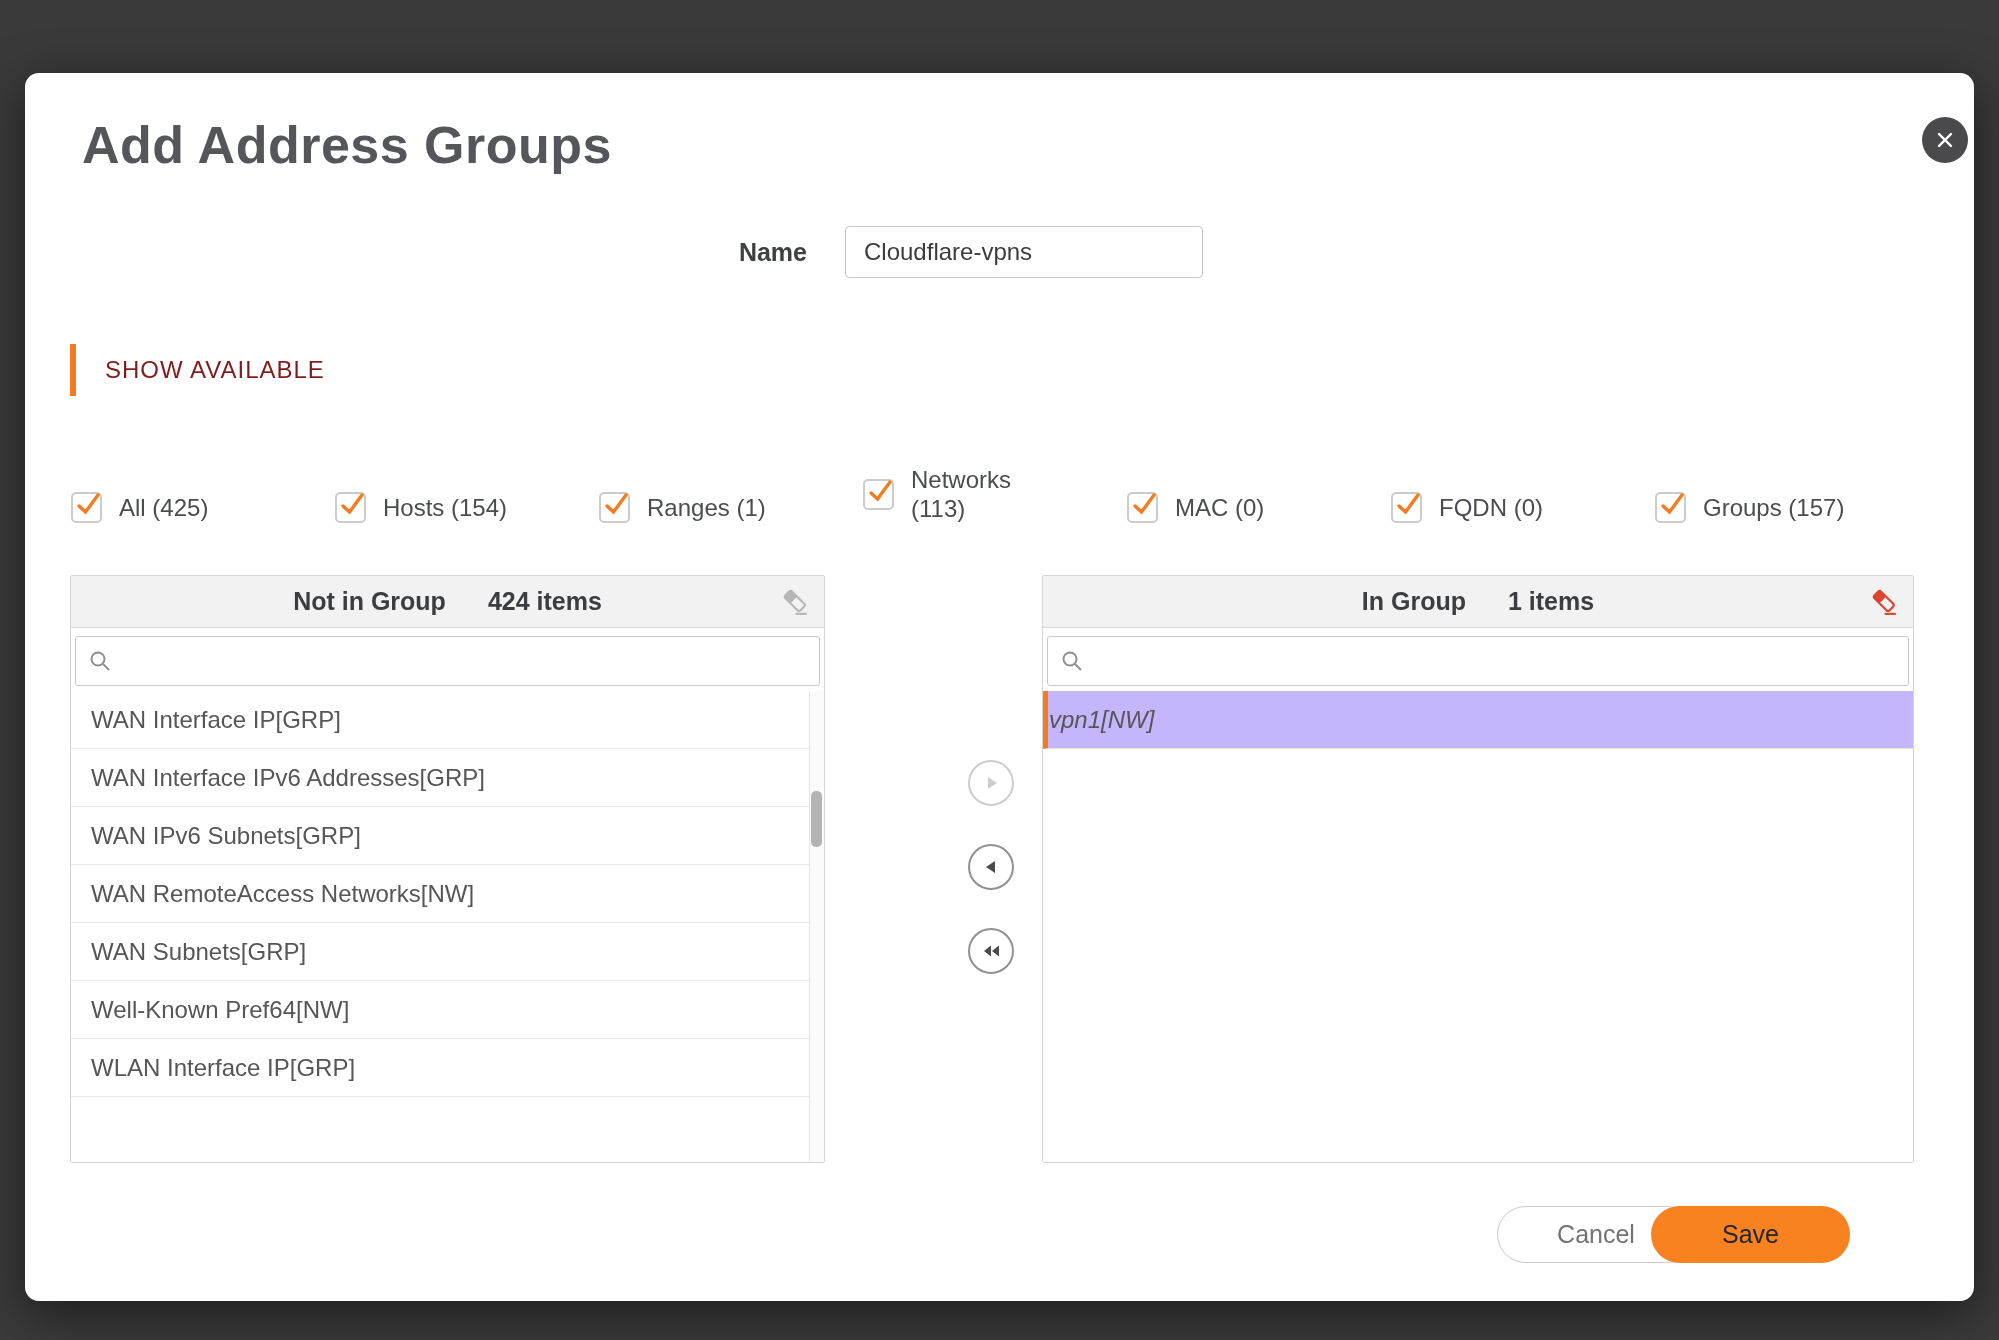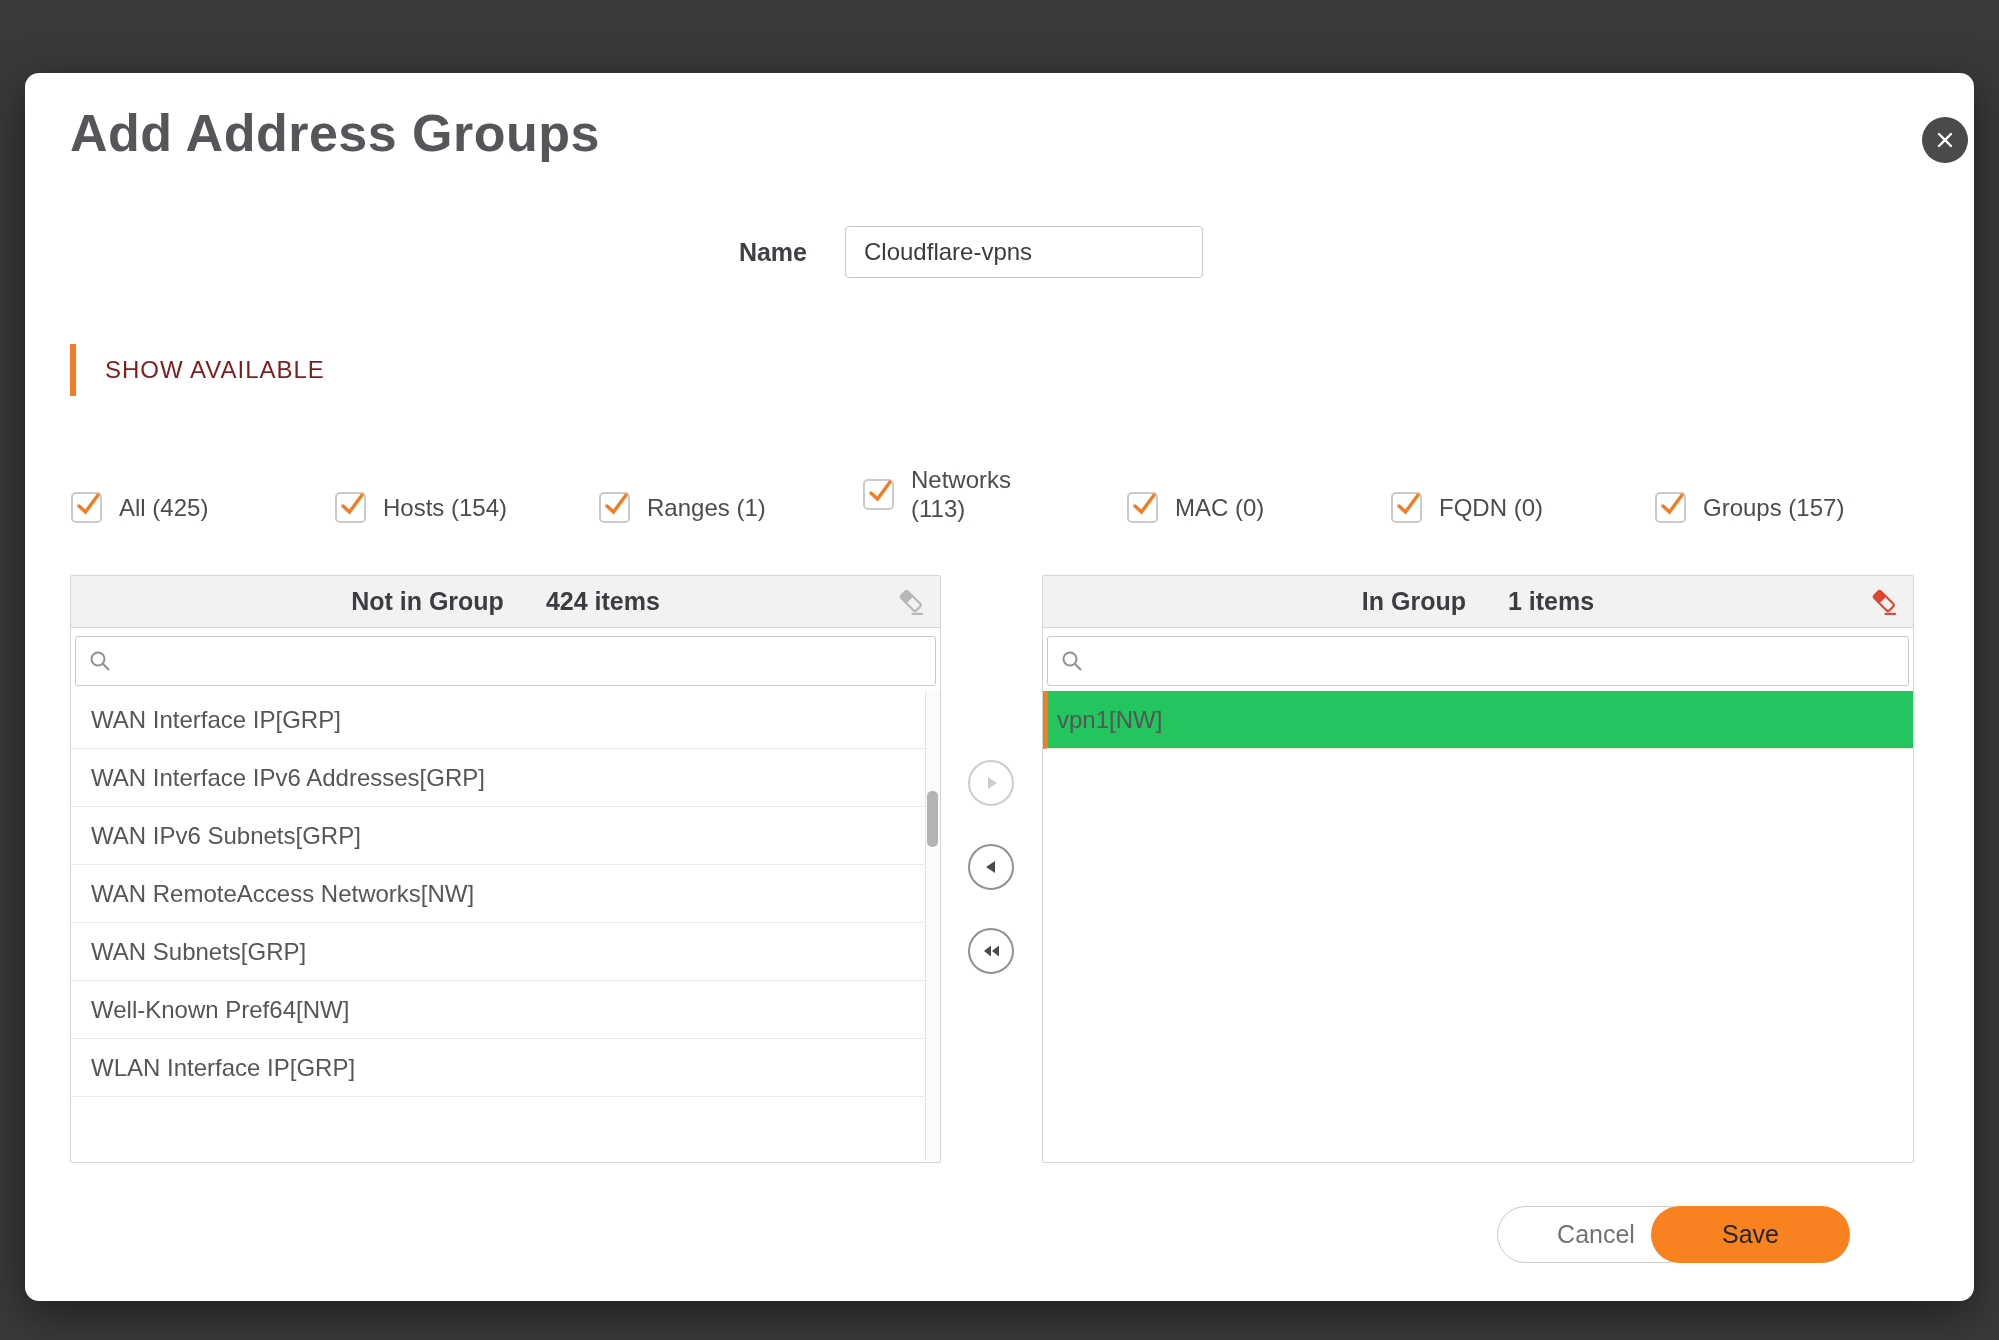--- a/index.html
+++ b/index.html
@@ -6,54 +6,54 @@
   body{
     width:1999px;height:1340px;overflow:hidden;position:relative;
     background:#3a3a3a;
     font-family:"Liberation Sans","DejaVu Sans",sans-serif;
   }
   .overlay{position:absolute;inset:0;background:#3a3a3a;}
   .modal{
     position:absolute;left:25px;top:73px;width:1949px;height:1228px;
     background:#fff;border-radius:14px;box-shadow:0 12px 48px rgba(0,0,0,.5);
   }
-  .title{position:absolute;left:45px;top:30px;margin:0;font-size:52px;font-weight:600;color:#54565a;letter-spacing:.5px;}
+  .title{position:absolute;left:45px;top:30px;margin:12px;font-size:52px;font-weight:600;color:#54565a;letter-spacing:.5px;}
   .close-btn{
     position:absolute;top:44px;right:6px;width:46px;height:46px;border-radius:50%;
     background:#4a4a4c;border:none;display:flex;align-items:center;justify-content:center;cursor:pointer;
   }
   .name-row{position:absolute;left:582px;top:153px;display:flex;align-items:center;}
   .name-label{width:200px;text-align:right;font-size:25px;font-weight:700;color:#3e4043;margin-right:38px;}
   .name-input{width:320px;height:50px;border:1px solid #c6c6c6;border-radius:4px;font-size:24px;color:#3c3c3c;padding:0 18px;font-family:inherit;}
   .section{position:absolute;left:45px;top:271px;height:52px;display:flex;align-items:center;}
   .section-bar{width:6px;height:52px;background:#f47b20;margin-right:29px;}
   .section-title{font-size:24px;color:#7f1d1d;letter-spacing:1px;}
 
   .filters{position:absolute;left:46px;top:392px;display:flex;align-items:flex-end;}
   .filter{display:flex;align-items:center;width:264px;cursor:pointer;}
   .cbox{position:relative;width:27px;height:27px;border:2px solid #cbcbcb;border-radius:5px;background:#fff;flex:none;}
   .cbox svg{position:absolute;left:0;top:-4px;overflow:visible;}
   .flabel{margin-left:17px;font-size:24px;color:#4a4c4f;line-height:29px;}
   .flabel .l2{display:block;}
 
   .panel{position:absolute;top:502px;height:588px;background:#fff;border:1px solid #d4d4d4;border-radius:2px;box-sizing:border-box;}
-  .panel-left{left:45px;width:871px;}
+  .panel-left{left:45px;width:755px;}
   .panel-right{left:1017px;width:872px;}
   .phead{height:51px;background:#f2f2f2;border-bottom:1px solid #d8d8d8;display:flex;align-items:center;justify-content:center;position:relative;}
   .ptitle{font-weight:700;font-size:25px;color:#3b3d40;}
   .pcount{margin-left:42px;}
   .eraser-btn{position:absolute;right:14px;top:50%;transform:translateY(-50%);background:none;border:none;cursor:pointer;padding:0;line-height:0;}
   .eraser-gray{color:#b7b7b7;}
   .eraser-red{color:#de452f;}
   .psearch{padding:8px 4px 5px;}
   .searchbox{height:48px;border:1px solid #c9c9c9;border-radius:3px;display:flex;align-items:center;padding:0 12px;gap:10px;background:#fff;}
   .searchbox input{border:none;outline:none;flex:1;font-size:23px;color:#444;background:transparent;font-family:inherit;height:100%;}
   .plist{position:absolute;left:0;right:0;top:115px;bottom:1px;overflow:hidden;}
   .lrow{height:57px;line-height:57px;border-bottom:1px solid #ebebeb;padding-left:20px;font-size:24px;color:#565656;white-space:nowrap;}
-  .lrow.selected{background:#22c55e;border-left:5px solid #f47b20;padding-left:9px;border-bottom:1px solid #f2e2d3;}
+  .lrow.selected{background:#c4b5fd;border-left:5px solid #f47b20;padding-left:1px;border-bottom:1px solid #f2e2d3;font-style:italic;}
   .vscroll{position:absolute;top:0;right:0;bottom:0;width:14px;border-left:1px solid #e3e3e3;background:#fbfbfb;}
   .vthumb{position:absolute;top:100px;left:1px;width:11px;height:56px;border-radius:5px;background:#b4b4b4;}
 
   .transfer{position:absolute;left:943px;top:687px;display:flex;flex-direction:column;gap:38px;}
   .tbtn{width:46px;height:46px;border-radius:50%;background:#fff;display:flex;align-items:center;justify-content:center;padding:0;cursor:pointer;box-sizing:border-box;}
   .tbtn-disabled{border:2px solid #cdcdcd;color:#cdcdcd;}
   .tbtn-dark{border:2px solid #919191;color:#4b4b4b;}
 
   .btn{position:absolute;top:1133px;height:57px;border-radius:29px;font-size:25px;font-family:inherit;cursor:pointer;}
   .btn-cancel{left:1472px;width:198px;background:#fff;border:1px solid #c9c9c9;color:#737373;}

